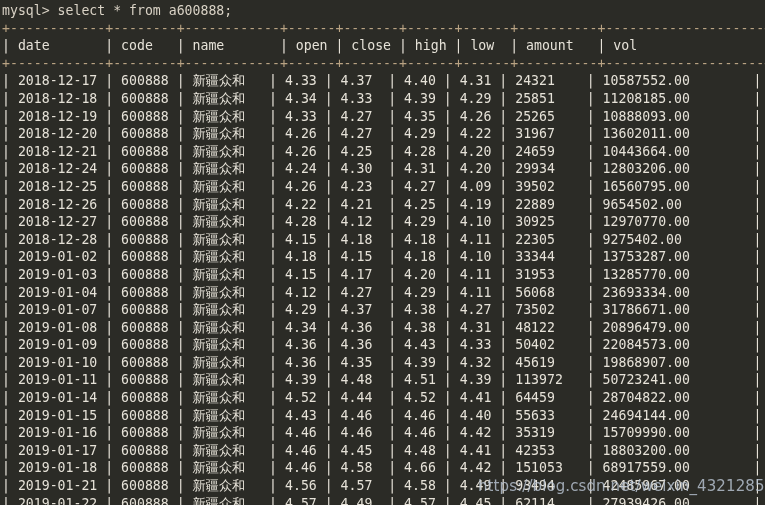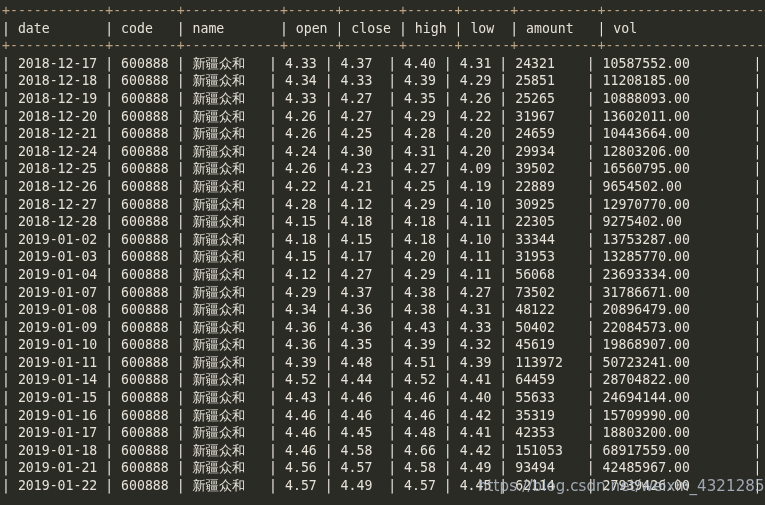--- a/index.html
+++ b/index.html
@@ -51,20 +51,21 @@
     white-space: nowrap;
     letter-spacing: 0.1px;
     pointer-events: none;
   }
 </style>
 </head>
 <body>
 
 <div id="terminal">
 
+  <div class="line prompt-line"><span>mysql&gt; </span><span>select * from a600888;</span></div>
 
   <div class="line rule-line">+------------+--------+------------+------+-------+------+------+----------+--------------------+-----+</div>
   <div class="line header-line">| date       | code   | name       | open | close | high | low  | amount   | vol                | num |</div>
   <div class="line rule-line">+------------+--------+------------+------+-------+------+------+----------+--------------------+-----+</div>
 
   <div id="rows">
       <div class="line data-line">| 2018-12-17 | 600888 | 新疆众和   | 4.33 | 4.37  | 4.40 | 4.31 | 24321    | 10587552.00        |   1 |</div>
       <div class="line data-line">| 2018-12-18 | 600888 | 新疆众和   | 4.34 | 4.33  | 4.39 | 4.29 | 25851    | 11208185.00        |   2 |</div>
       <div class="line data-line">| 2018-12-19 | 600888 | 新疆众和   | 4.33 | 4.27  | 4.35 | 4.26 | 25265    | 10888093.00        |   3 |</div>
       <div class="line data-line">| 2018-12-20 | 600888 | 新疆众和   | 4.26 | 4.27  | 4.29 | 4.22 | 31967    | 13602011.00        |   4 |</div>

